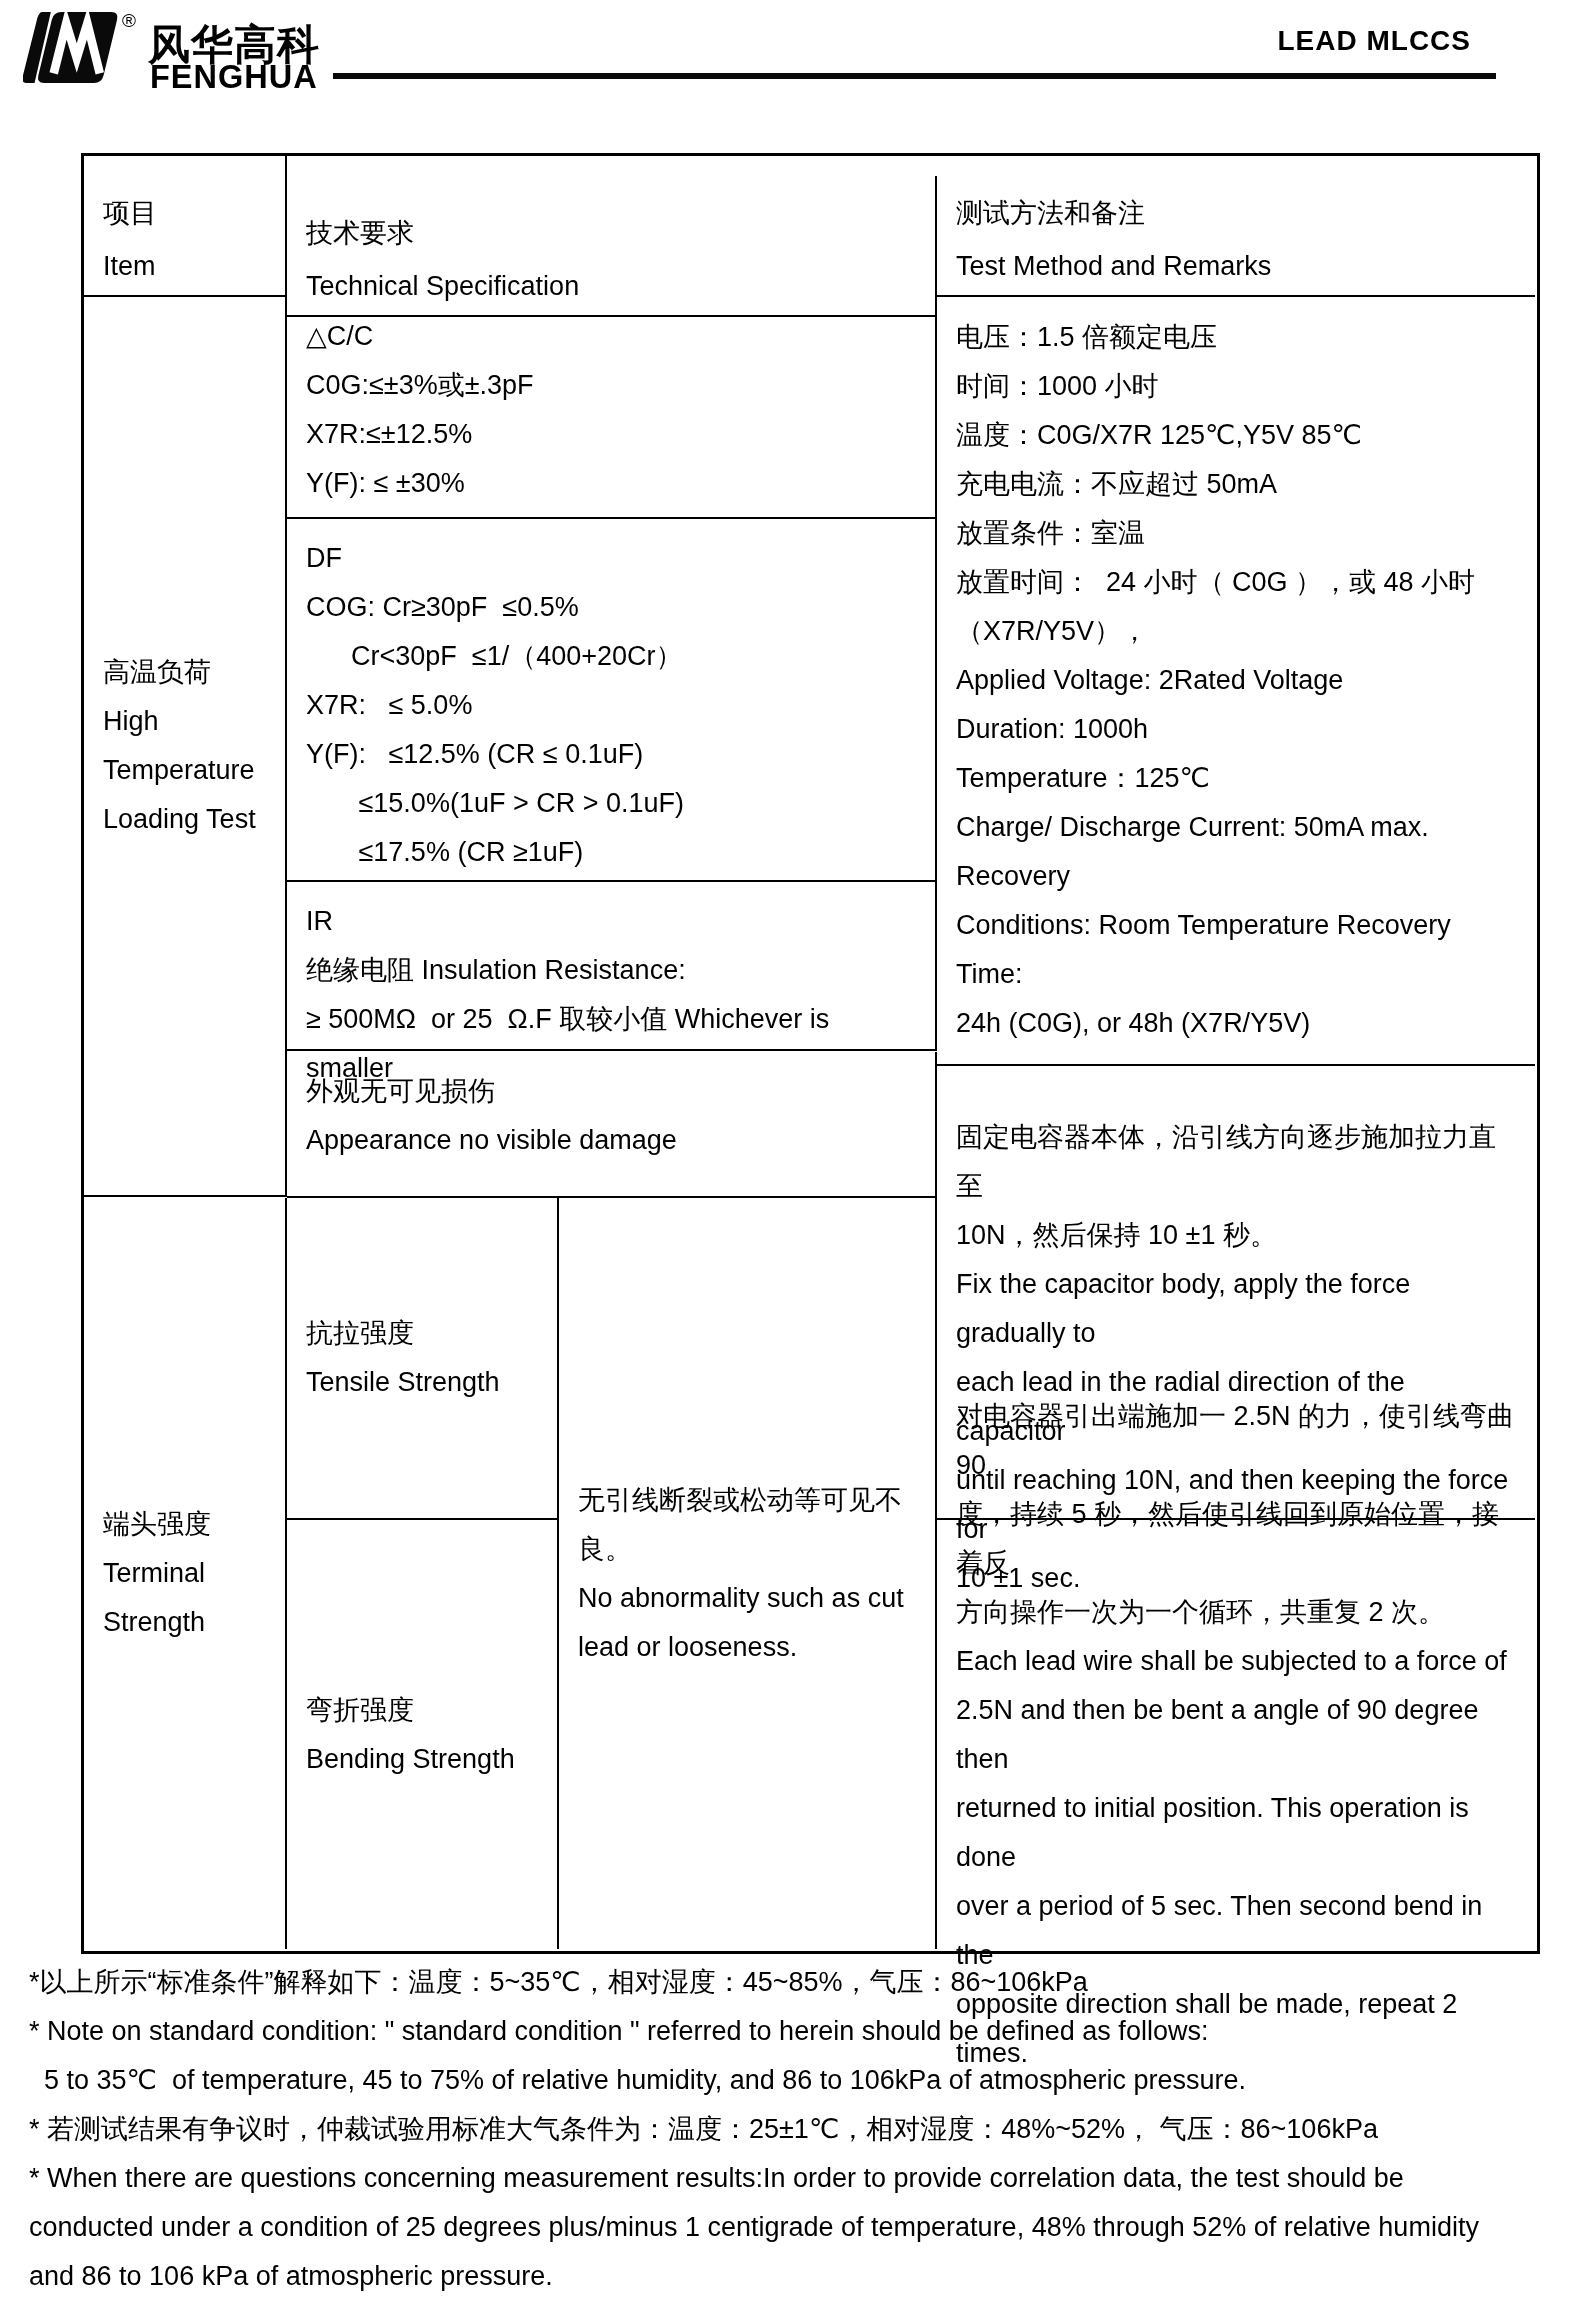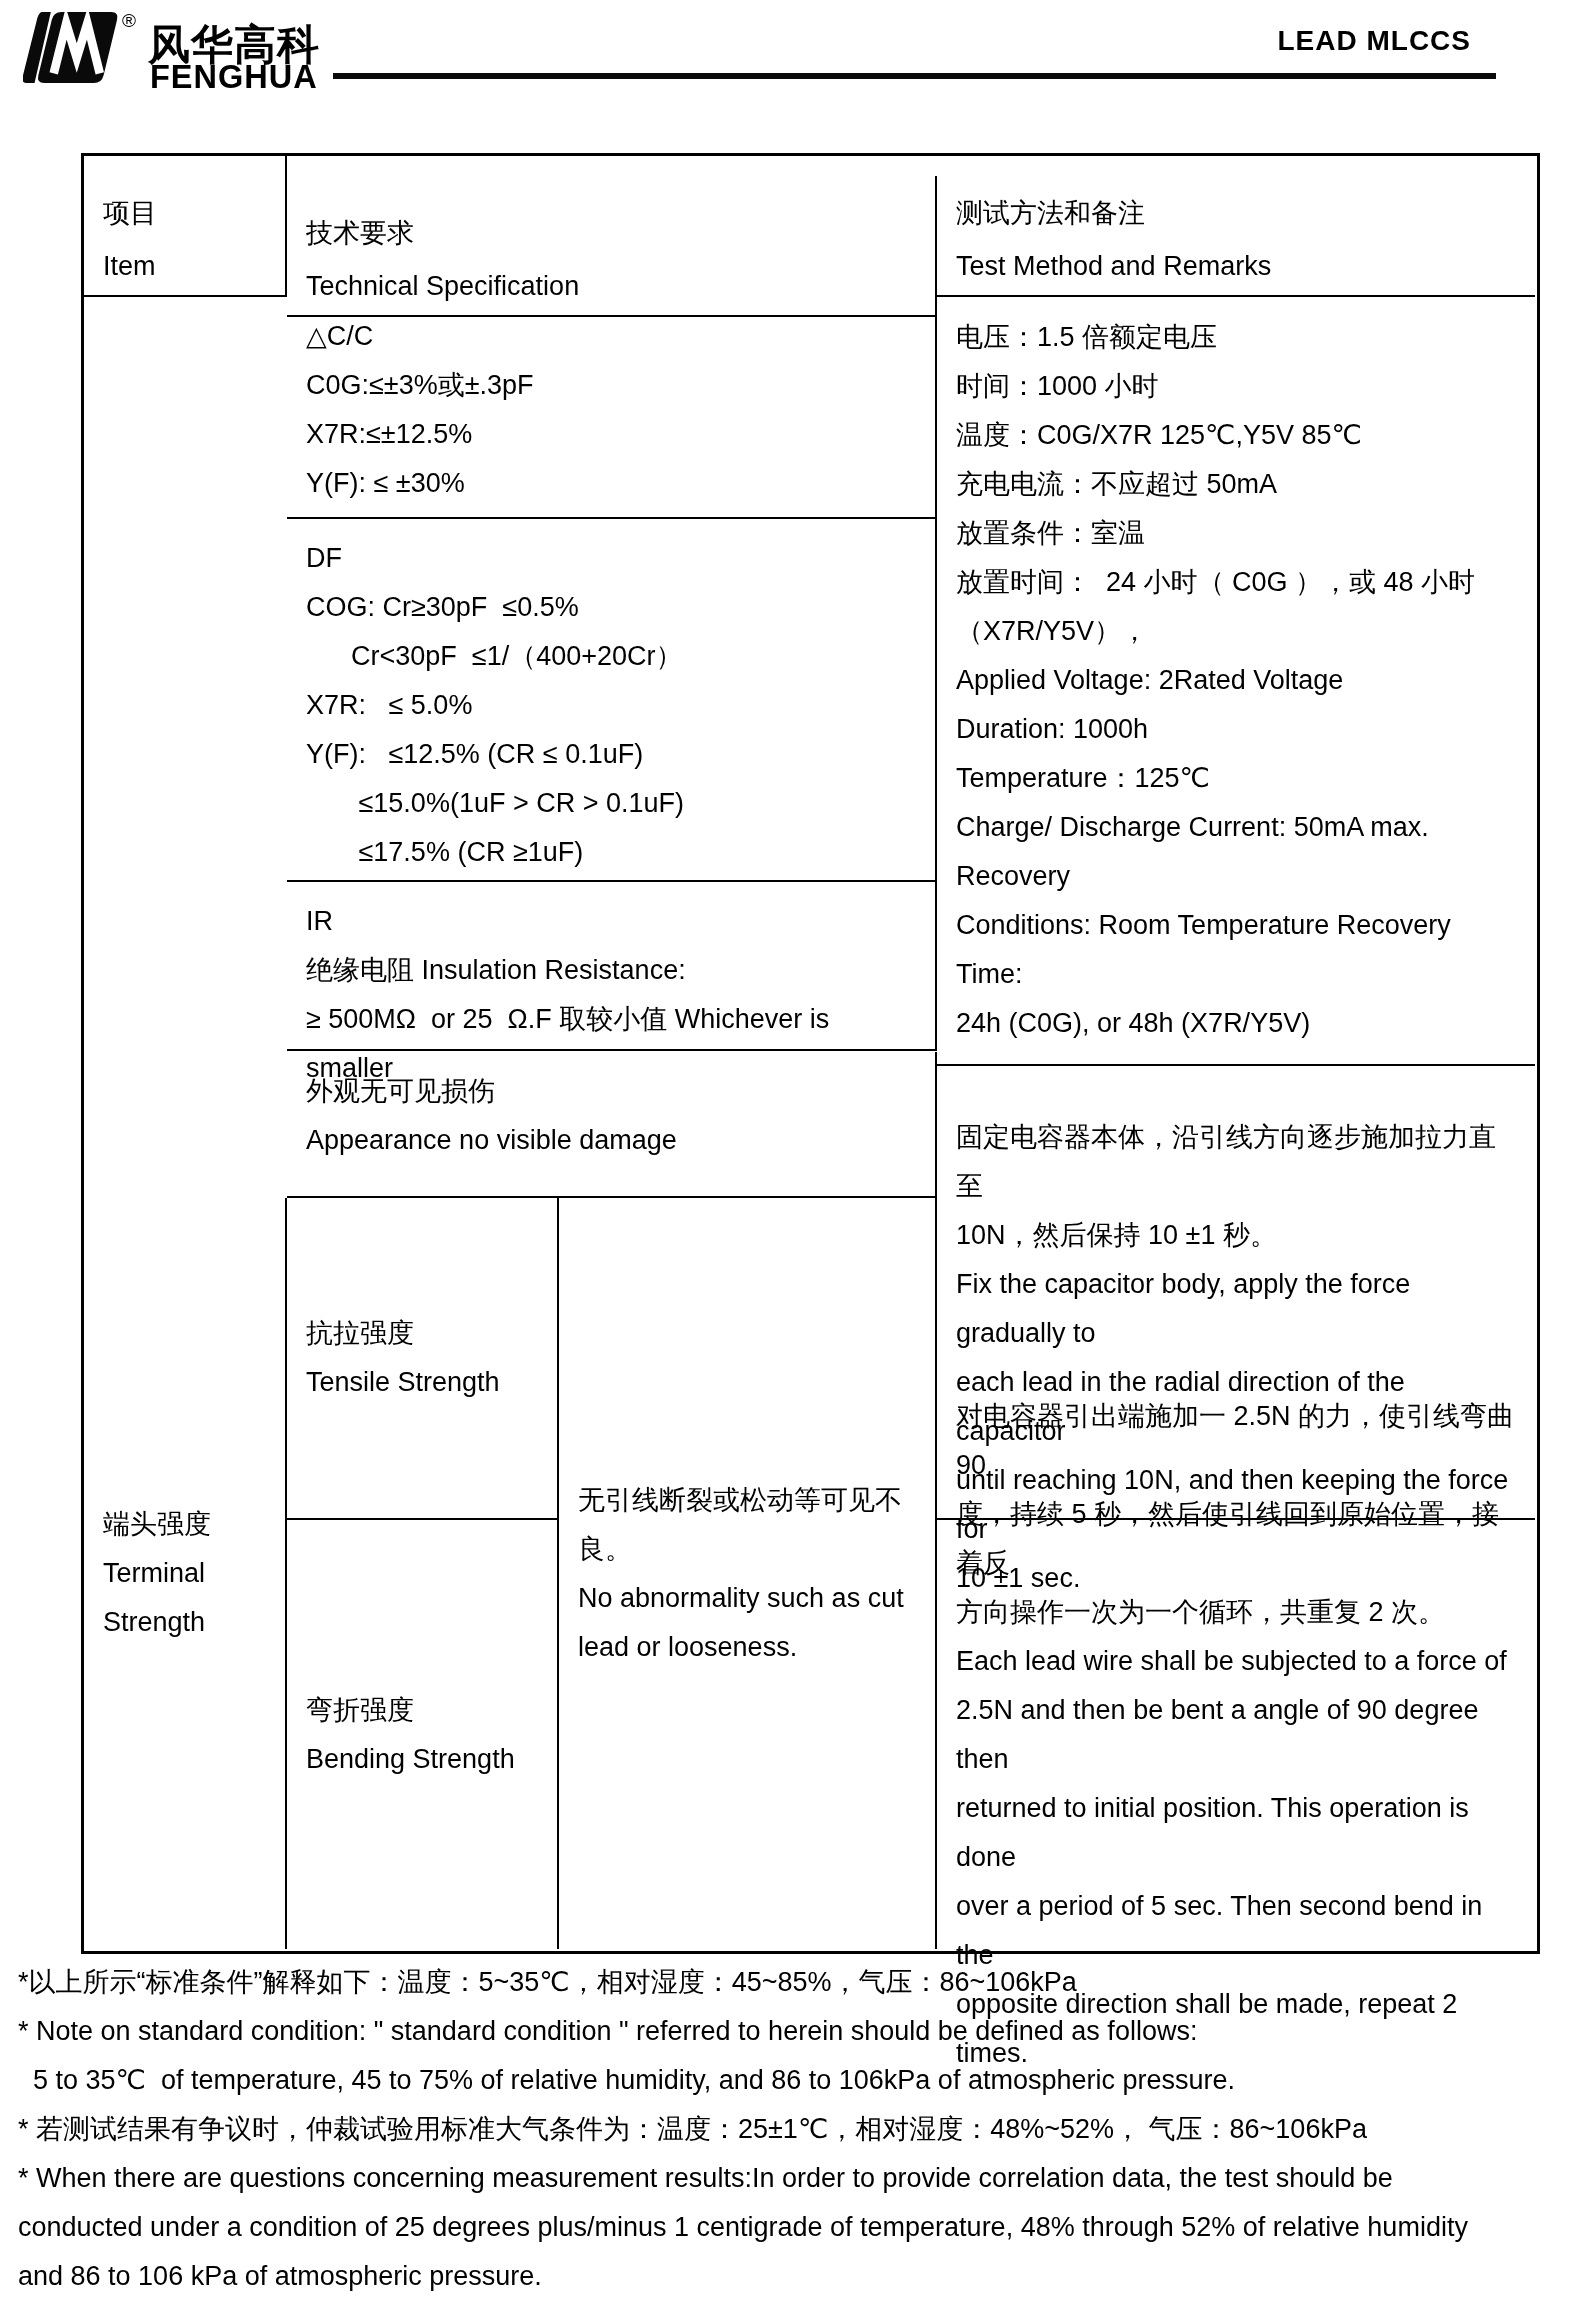--- a/index.html
+++ b/index.html
@@ -47,21 +47,21 @@
   .c-method1   { left:853px; top:141px;  width:598px;  height:769px; }
 
   .c-item2     { left:0;     top:1042px; width:203px;  height:751px; }
   .c-tensile   { left:203px; top:1042px; width:272px;  height:322px; }
   .c-bending   { left:203px; top:1364px; width:272px;  height:429px; }
   .c-criteria  { left:475px; top:1042px; width:378px;  height:751px; }
   .c-mtensile  { left:853px; top:1042px; width:598px;  height:322px; }
   .c-mbending  { left:853px; top:1364px; width:598px;  height:429px; }
 
   
-  .notes { position:absolute; left:18px; top:1958px; width:1541px; }
+  .notes { position:absolute; left:29px; top:1958px; width:1541px; }
   .notes .line { font-size:27px; line-height:49px; }
 </style>
 </head>
 <body>
 
 <div class="logo-mark">
   <svg width="96" height="71" viewBox="0 0 100 74">
     <path d="M20,0 L29,0 L12,74 L3,74 Q-2,74 0,66 L15,6 Q17,0 20,0 Z" fill="#0a0a0a"></path>
     <path d="M40,0 L92,0 Q100,0 98,8 L84,66 Q82,74 74,74 L22,74 Q14,74 16,66 L30,8 Q32,0 40,0 Z" fill="#0a0a0a"></path>
     <path d="M32,64 L45,12 L56,48 L67,12 L80,64" stroke="#ffffff" stroke-width="9" fill="none"></path>
@@ -81,20 +81,26 @@
     </div>
   <div class="cell head-cell c-h-spec br bb">
       <div class="line">技术要求</div>
       <div class="line">Technical Specification</div>
     </div>
   <div class="cell head-cell c-h-method bb">
       <div class="line">测试方法和备注</div>
       <div class="line">Test Method and Remarks</div>
     </div>
 
+  <div class="cell vcenter c-item1 br bb">
+      <div class="line">高温负荷</div>
+      <div class="line">High</div>
+      <div class="line">Temperature</div>
+      <div class="line">Loading Test</div>
+    </div>
   <div class="cell c-dcc br bb">
       <div class="line">△C/C</div>
       <div class="line">C0G:≤±3%或±.3pF</div>
       <div class="line">X7R:≤±12.5%</div>
       <div class="line">Y(F): ≤ ±30%</div>
     </div>
   <div class="cell c-df br bb">
       <div class="line">DF</div>
       <div class="line">COG: Cr≥30pF  ≤0.5%</div>
       <div class="line">      Cr&lt;30pF  ≤1/（400+20Cr）</div>

